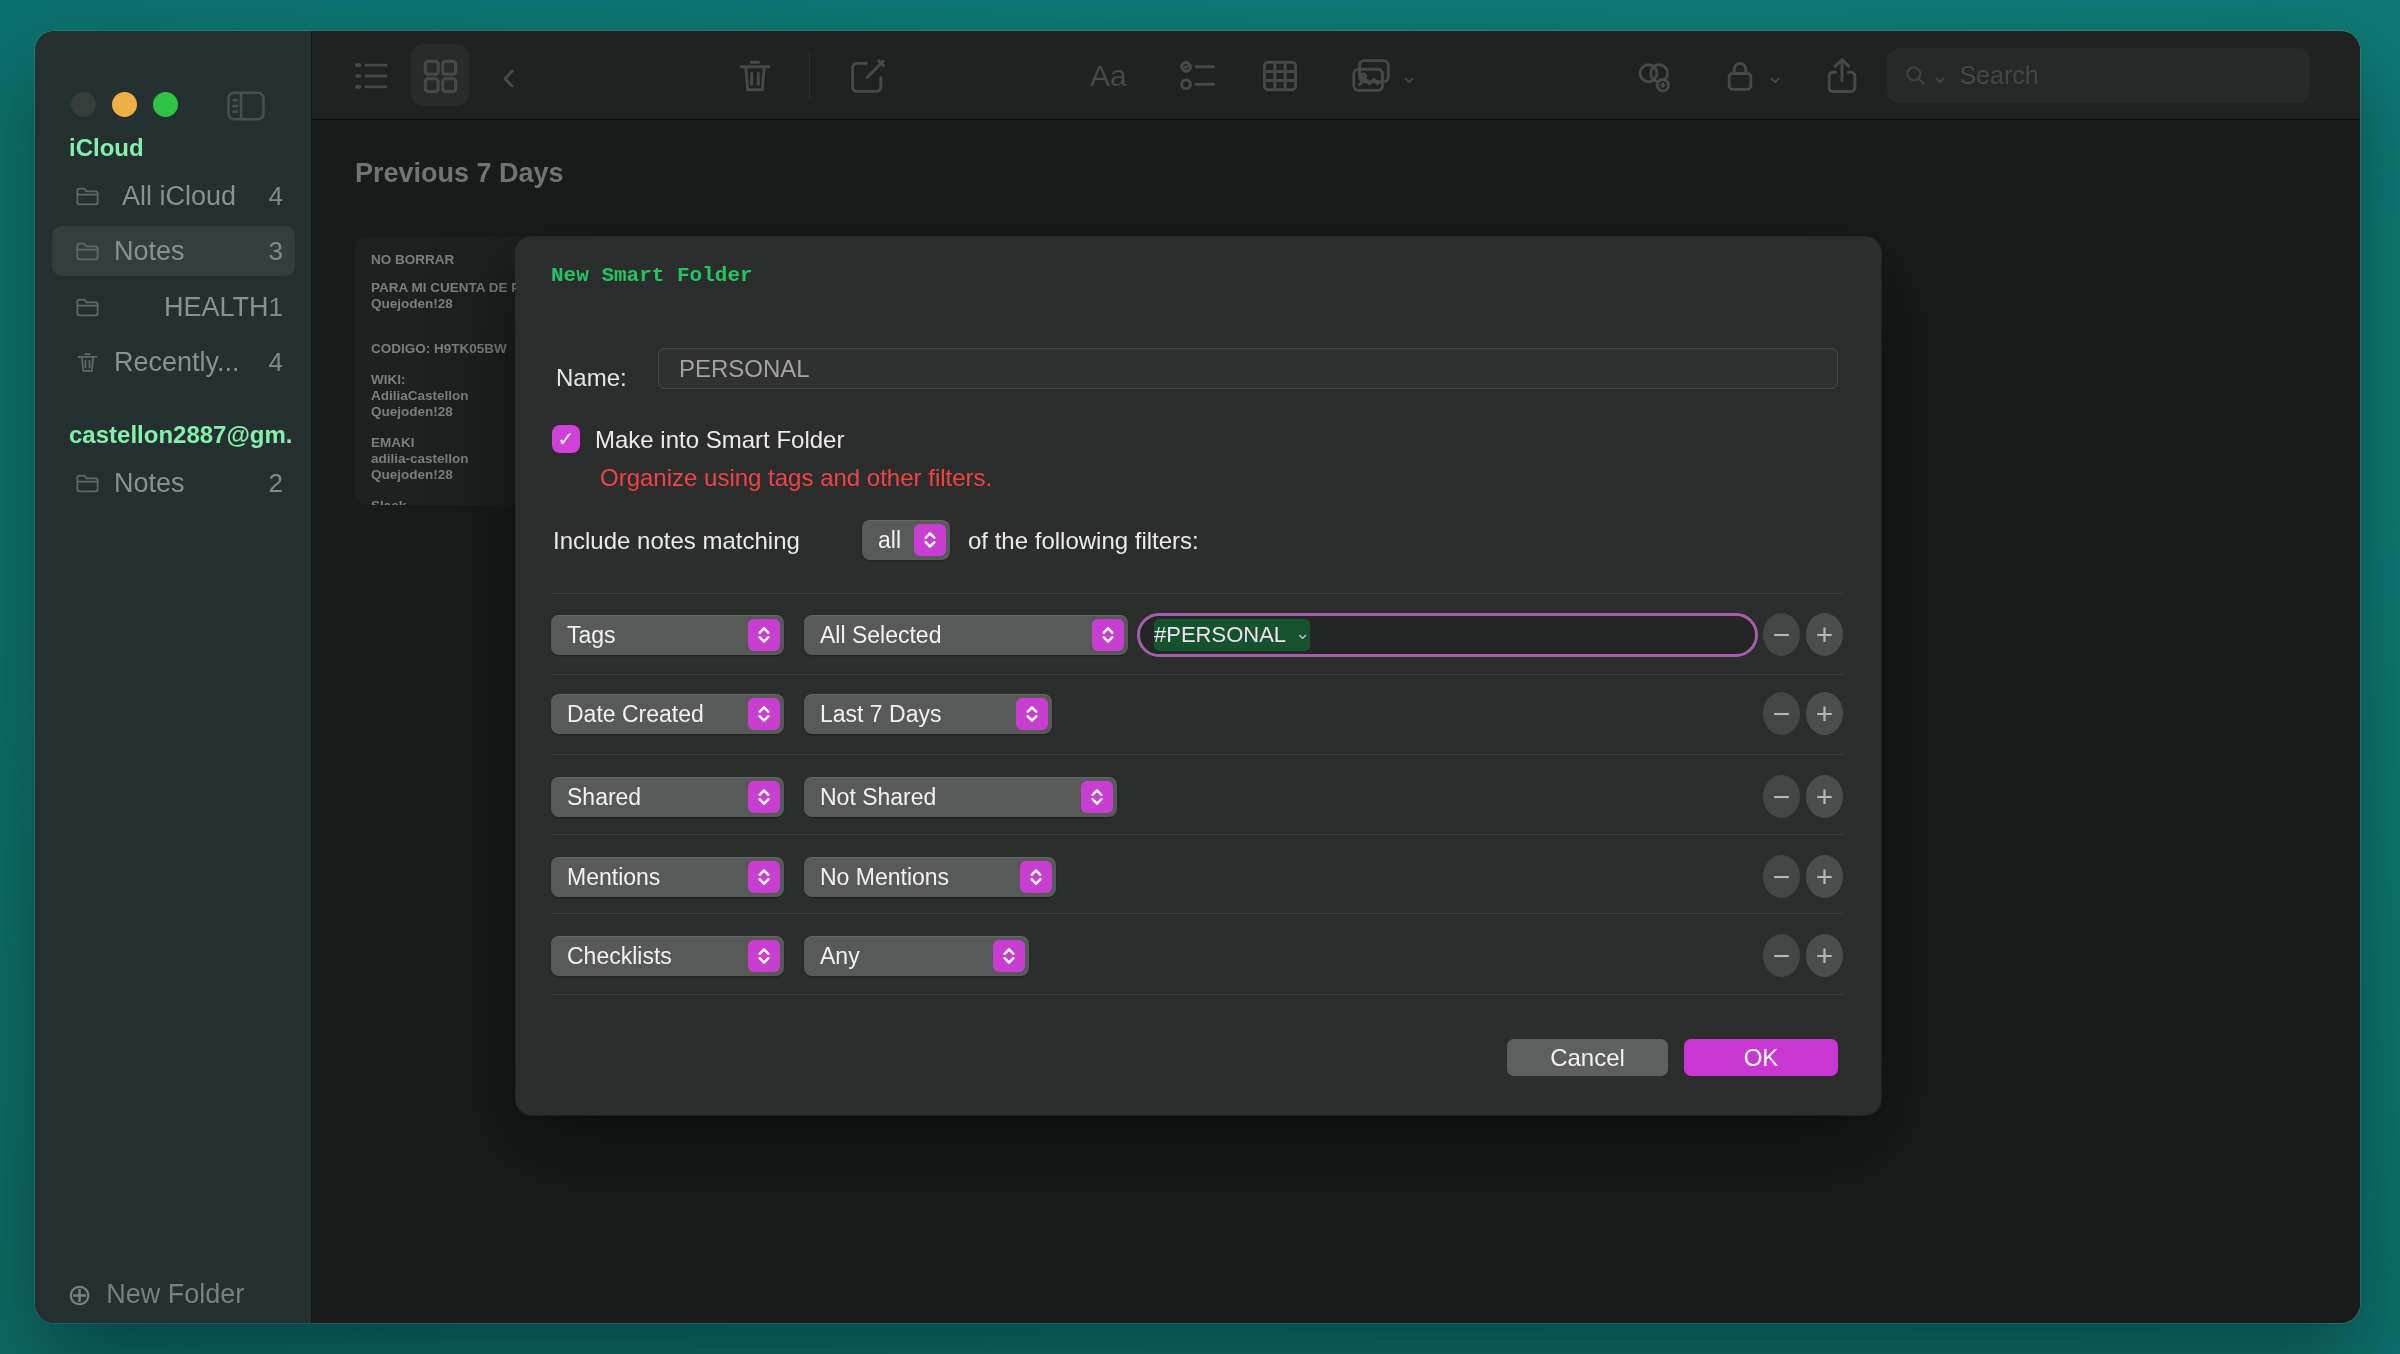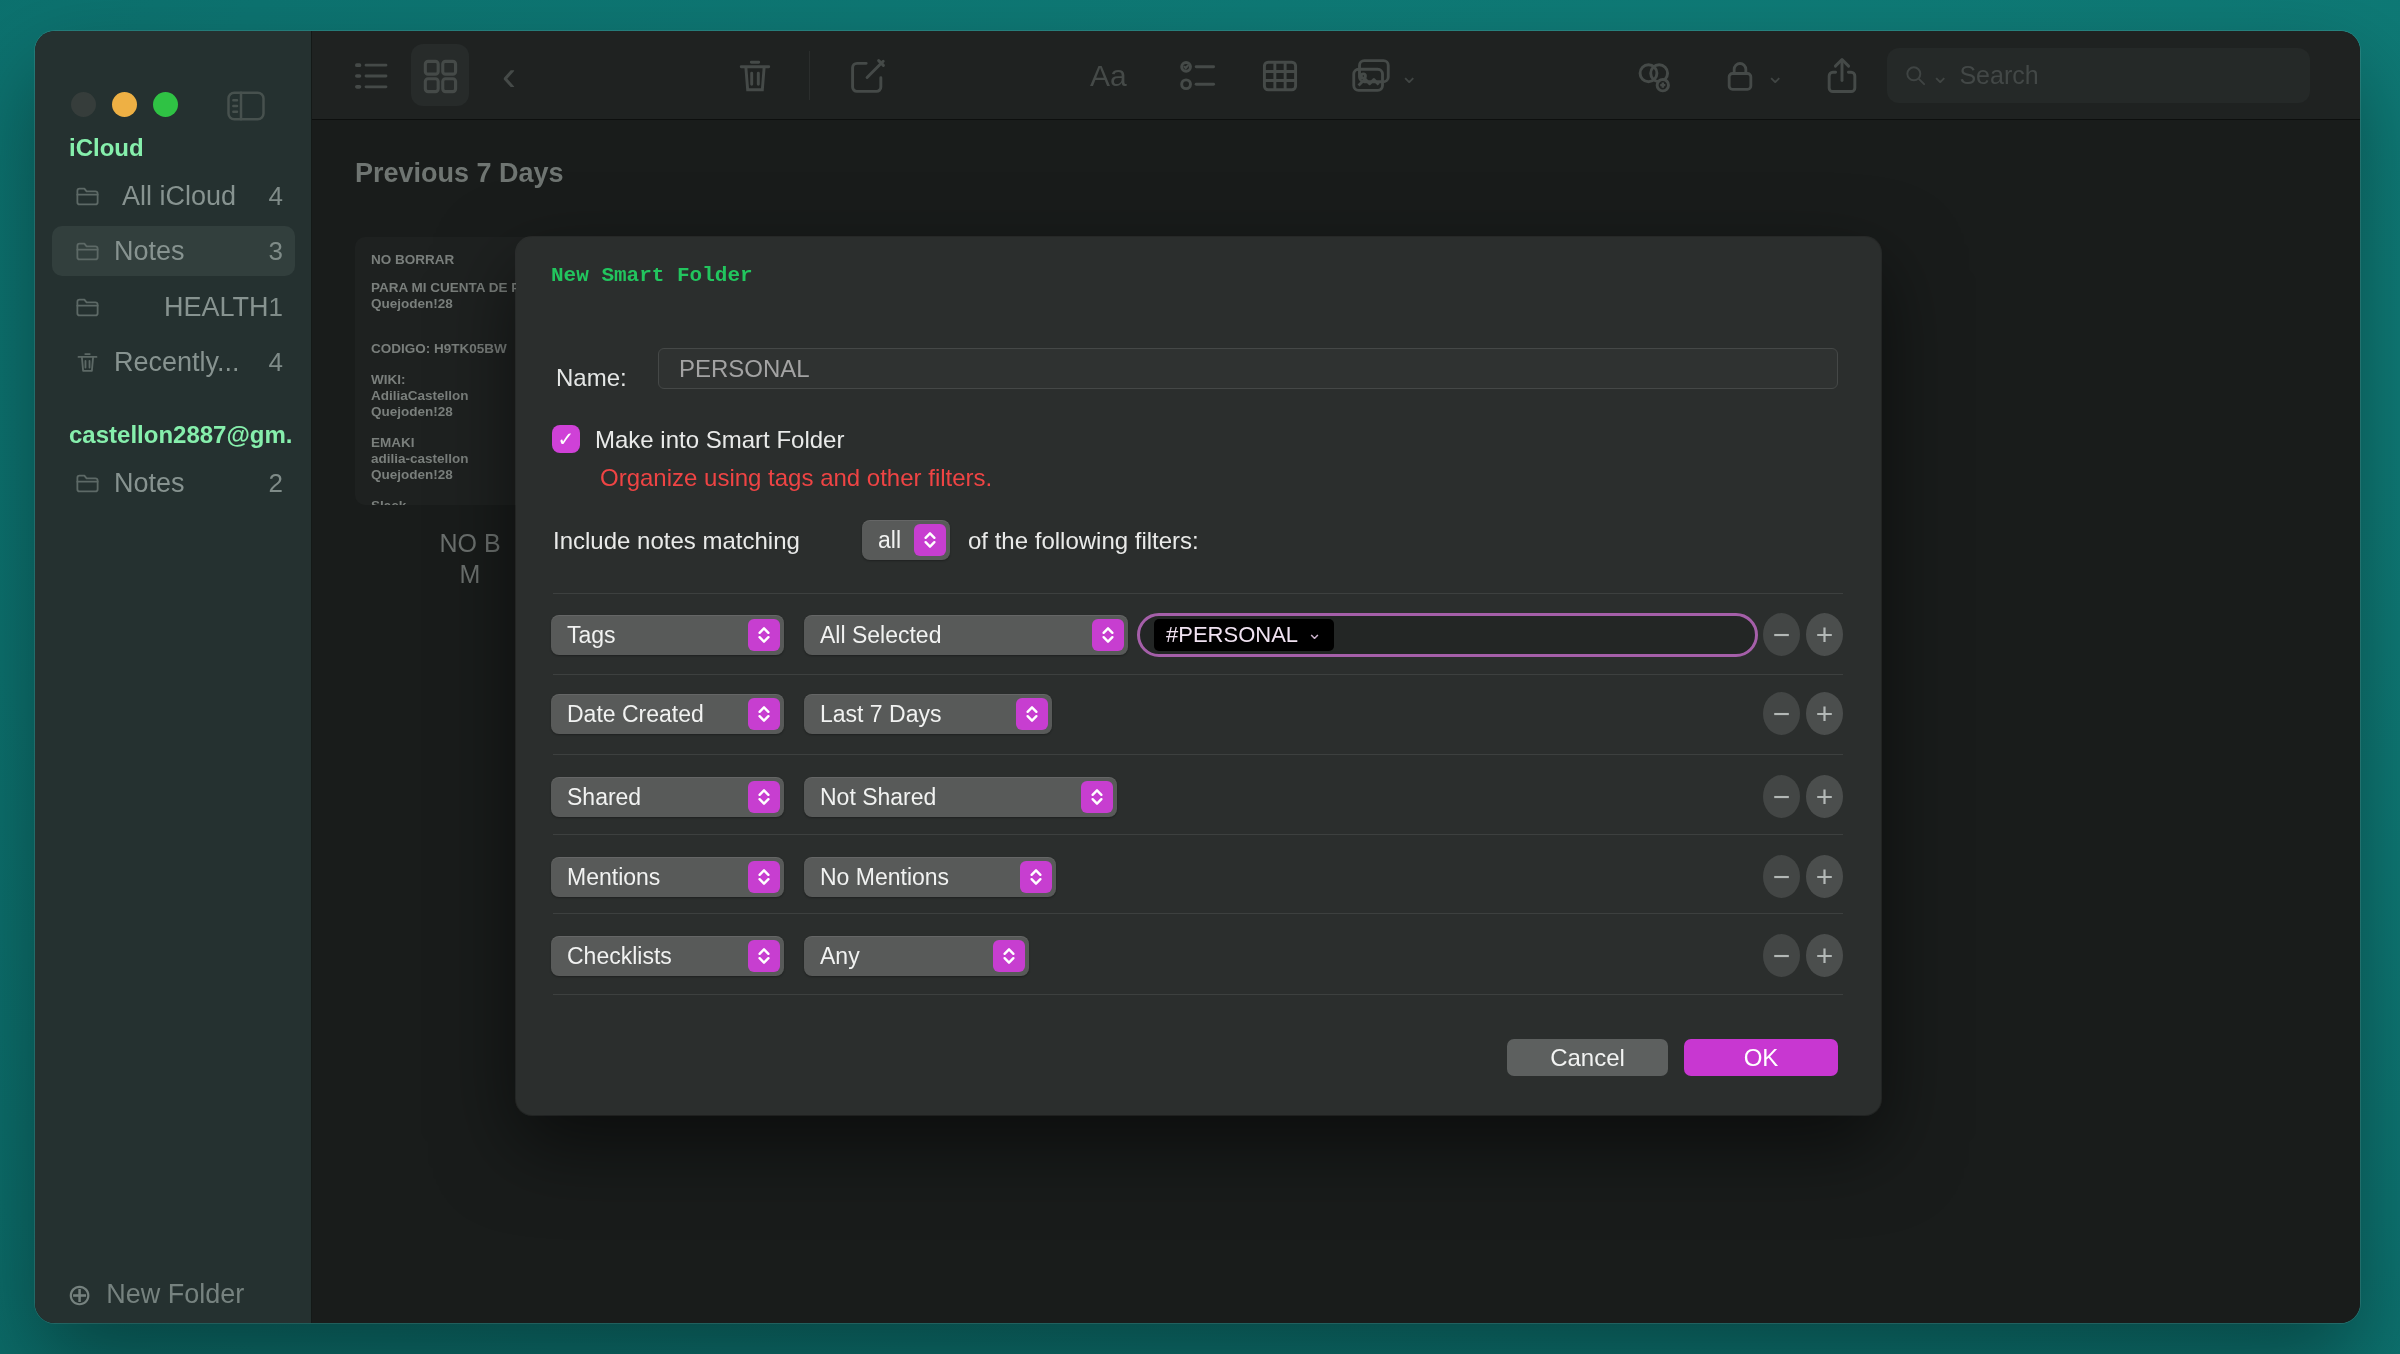--- a/index.html
+++ b/index.html
@@ -86,21 +86,21 @@
     font-size:23px; color:#f1f2f1; white-space:nowrap; }
   .stepper{ position:absolute; right:4px; top:4px; width:32px; height:32px; border-radius:6px;
     background:#c73ed0; display:flex; align-items:center; justify-content:center; color:#fff; }
   .all-select{ left:346px; top:283px; width:88px; }
   .frow{ position:absolute; left:0; width:100%; height:44px; }
   .frow .c1{ left:35px; top:2px; width:233px; }
   .frow .c2{ left:288px; top:2px; }
   .r0 .c2{ width:324px; } .r1 .c2{ width:248px; } .r2 .c2{ width:313px; } .r3 .c2{ width:252px; } .r4 .c2{ width:225px; }
   .token-field{ position:absolute; left:621px; top:0; width:621px; height:44px; border-radius:22px;
     background:#232625; border:3px solid #a55fa9; display:flex; align-items:center; padding:0 14px; }
-  .token{ background:#000000; border-radius:5px; padding:3px 12px; display:flex; gap:9px; }
+  .token{ background:#14532d; border-radius:5px; padding:3px 0; display:flex; gap:9px; }
   .token .tk-text{ font-size:22px; color:#f0e2f1; }
   .token .tk-chev{ font-size:18px; color:#cbb3cc; }
   .rowbtn{ position:absolute; top:0; width:37px; height:43px; border-radius:50%;
     display:flex; align-items:center; justify-content:center; font-size:30px; color:#b3b8b6; }
   .rb-minus{ left:1247px; background:#434645; }
   .rb-plus{ left:1290px; background:#4b4e4d; }
   .btn{ position:absolute; top:802px; height:37px; border-radius:7px; font-size:24px; color:#f2f3f2;
     display:flex; align-items:center; justify-content:center; }
   .btn-cancel{ left:991px; width:161px; background:#5d605f; }
   .btn-ok{ left:1168px; width:154px; background:#c837d1; color:#fff; }
@@ -305,24 +305,20 @@
       <span class="gap29">CODIGO: H9TK05BW</span>
       <span class="gap15">WIKI:</span>
       <span>AdiliaCastellon</span>
       <span>Quejoden!28</span>
       <span class="gap15">EMAKI</span>
       <span>adilia-castellon</span>
       <span>Quejoden!28</span>
       <span class="gap15">Slack</span>
     </div>
 
-    <div class="note-title">
-      <div>NO B</div>
-      <div>M</div>
-    </div>
   </div>
 
   <div class="dialog">
     <div class="dlg-title">New Smart Folder</div>
 
     <div class="name-label">Name:</div>
     <div class="name-field">
       <input type="text" value="PERSONAL" style="">
     </div>
 

